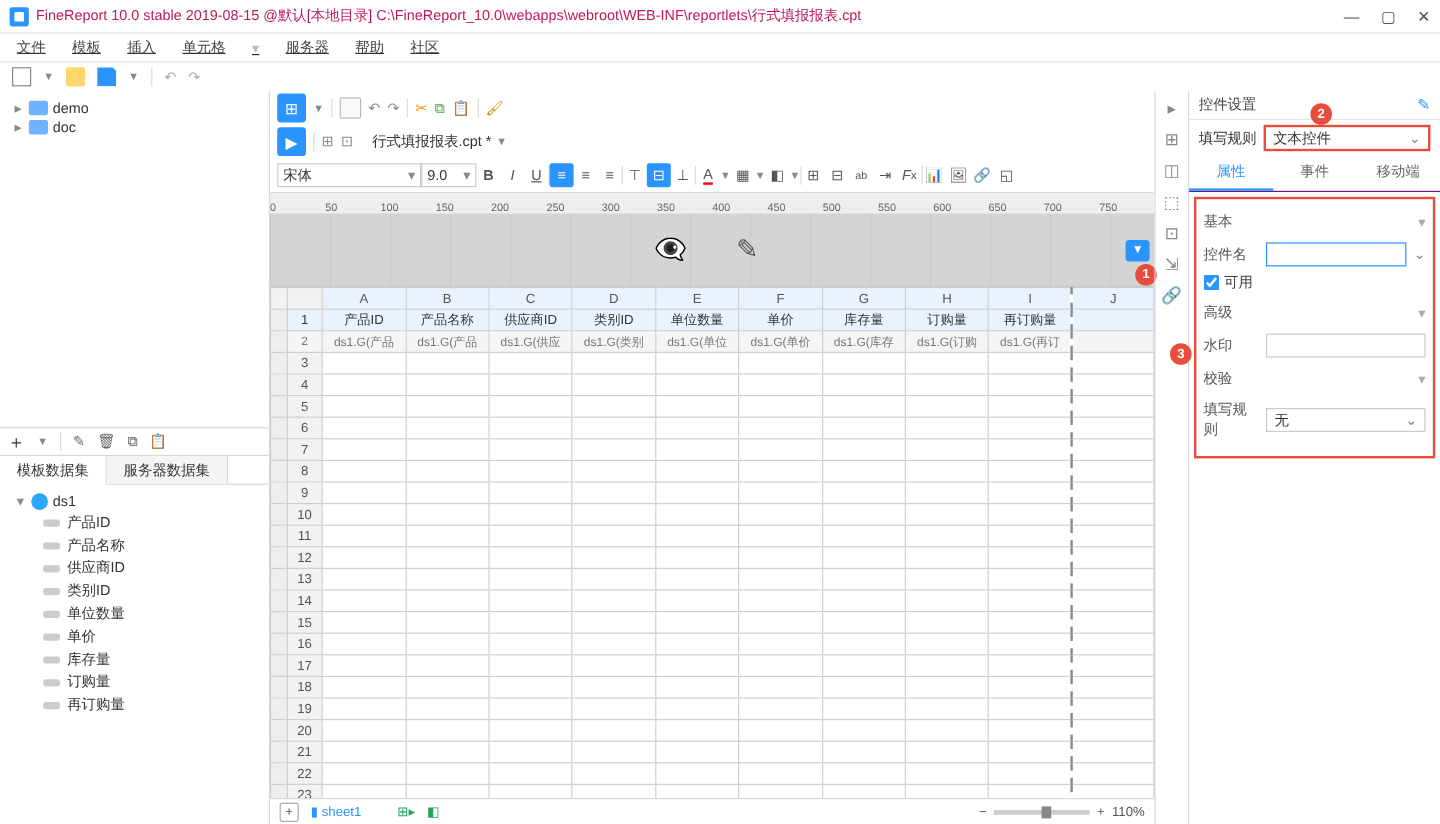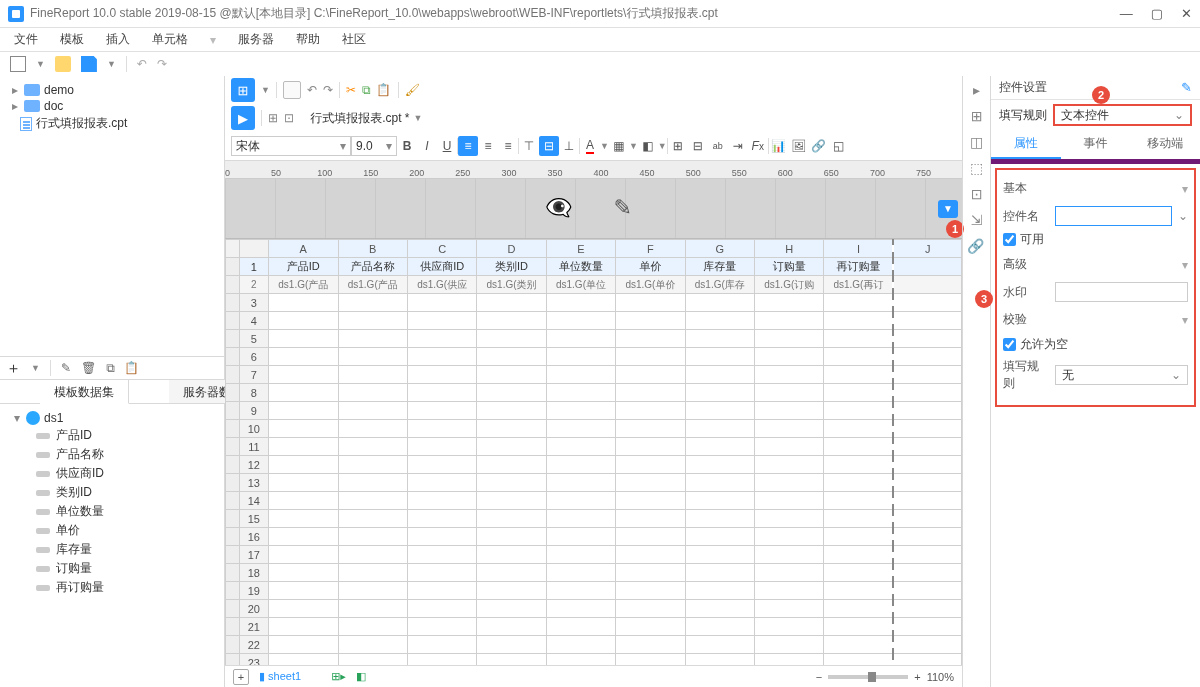--- a/index.html
+++ b/index.html
@@ -1,42 +1,42 @@
 <!DOCTYPE html>
 <html><head>
 <meta charset="utf-8">
 <style>
 * { margin:0; padding:0; box-sizing:border-box; font-family:"Microsoft YaHei","Segoe UI",sans-serif; }
 body { background:#fff; font-size:12px; color:#333; overflow:hidden; width:1200px; height:687px; }
 .titlebar { height:28px; display:flex; align-items:center; padding:0 8px; border-bottom:1px solid #e0e0e0; }
 .titlebar .fr-logo { width:16px; height:16px; background:#2a94ff; border-radius:2px; margin-right:6px; position:relative; }
 .titlebar .fr-logo::after { content:""; position:absolute; width:8px; height:8px; background:#fff; border-radius:1px; top:4px; left:4px; }
-.titlebar .title-txt { color:#737373; }
+.titlebar .title-txt { color:#be185d; }
 .win-ctrl { margin-left:auto; display:flex; gap:18px; font-size:13px; color:#555; }
-.menubar { height:24px; display:flex; align-items:center; padding:0 14px; gap:22px; border-bottom:1px solid #e0e0e0; }
+.menubar { height:24px; display:flex; align-items:center; padding:0 14px; gap:22px; border-bottom:1px solid #e0e0e0;text-decoration:underline; }
 .menubar .menu-item { color:#444; }
 .menubar .right-log { margin-left:auto; font-family:SimSun,monospace; font-size:11px; color:#444; display:flex; align-items:center; gap:8px; }
 .menubar .right-log .warn { color:#444; white-space:nowrap; overflow:hidden; max-width:510px; }
 .toolbar-strip { height:24px; display:flex; align-items:center; padding:0 10px; gap:10px; }
 .toolbar-strip .ico { width:16px; height:16px; display:inline-block; }
 .ico-newfile { background:linear-gradient(#fff,#fff) padding-box; border:1px solid #888; }
 .ico-folder { width:16px; height:12px; background:#ffd76e; border-radius:2px; }
 .ico-save { width:14px; height:14px; background:#2a94ff; clip-path:polygon(0 0,80% 0,100% 20%,100% 100%,0 100%); }
 .sep { width:1px; height:16px; background:#ddd; }
 .main { display:flex; height:611px; }
 .left-pane { width:225px; border-right:1px solid #d9d9d9; display:flex; flex-direction:column; }
 .file-tree { flex:0 0 280px; padding:6px 4px; overflow:auto; font-size:12px; }
 .tree-row { display:flex; align-items:center; gap:4px; padding:1px 0 1px 6px; color:#333; }
 .tree-row .caret { width:10px; text-align:center; color:#888; }
 .folder-ico { width:16px; height:12px; background:#6fb2ff; border-radius:2px; display:inline-block; }
 .file-ico { width:12px; height:14px; background:#fff; border:1px solid #6fb2ff; display:inline-block; position:relative; }
 .file-ico::after{content:"";position:absolute;width:7px;height:2px;background:#6fb2ff;top:3px;left:2px;box-shadow:0 3px 0 #6fb2ff,0 6px 0 #6fb2ff;}
 .ds-toolbar { height:24px; border-top:1px solid #d9d9d9; border-bottom:1px solid #d9d9d9; display:flex; align-items:center; padding:0 6px; gap:10px; color:#666; }
 .ds-tabs { display:flex; height:24px; border-bottom:1px solid #d9d9d9; }
-.ds-tab { flex:none; padding:4px 14px; border-right:1px solid #d9d9d9; background:#f5f5f5;margin-left:40px; }
+.ds-tab { flex:none; padding:4px 14px; border-right:1px solid #d9d9d9; background:#f5f5f5; }
 .ds-tab.active { background:#fff; border-bottom:1px solid #fff; margin-bottom:-1px; }
 .ds-tree { flex:1; padding:6px 8px; overflow:auto; }
 .ds-tree .tree-row { padding-left:4px; }
 .ds-db-ico { width:14px;height:14px;border-radius:50%;background:#2aa7ff;display:inline-block; }
 .ds-col-ico { width:14px;height:6px;background:#ccc;border-radius:2px;display:inline-block;margin-right:2px; }
 .center-pane { flex:1; display:flex; flex-direction:column; min-width:0; }
 .center-toolbars { border-bottom:1px solid #d9d9d9; }
 .ct-row { height:28px; display:flex; align-items:center; padding:0 6px; gap:6px; }
 .big-btn { width:24px;height:24px;background:#2a94ff;border-radius:3px;display:flex;align-items:center;justify-content:center;color:#fff;font-size:13px; }
 .ct-ico { width:18px;height:18px;border:1px solid #bbb;border-radius:2px;background:#fafafa; }
@@ -61,21 +61,21 @@
 .dashed-col { border-right:2px dashed #888 !important; }
 .sheet-footer { height:22px; border-top:1px solid #d9d9d9; display:flex; align-items:center; padding:0 8px; gap:10px; font-size:11px; color:#2a7; }
 .sheet-footer .plus { width:16px;height:16px;border:1px solid #aaa;border-radius:2px;text-align:center;line-height:14px;color:#555; }
 .sheet-footer .zoom { margin-left:auto; color:#555; display:flex; align-items:center; gap:6px; }
 .side-strip { width:28px; border-left:1px solid #d9d9d9; display:flex; flex-direction:column; align-items:center; padding-top:6px; gap:10px; color:#888; font-size:14px; position:relative; }
 .right-pane { width:210px; border-left:1px solid #d9d9d9; display:flex; flex-direction:column; }
 .rp-title { height:24px; display:flex; align-items:center; padding:0 8px; border-bottom:1px solid #e3e3e3; color:#444; }
 .rp-title .pen { margin-left:auto; color:#2a94ff; font-size:13px; }
 .rp-row { display:flex; align-items:center; padding:4px 8px; gap:6px; }
 .rp-select { flex:1; height:22px; border:2px solid #e74c3c; display:flex; align-items:center; padding:0 6px; justify-content:space-between; font-size:12px; }
-.rp-tabs { display:flex; border-bottom:5px solid #701a75; }
+.rp-tabs { display:flex; border-bottom:1px solid #701a75; }
 .rp-tab { flex:1; text-align:center; padding:5px 0; color:#666; }
 .rp-tab.active { color:#2a94ff; border-bottom:2px solid #2a94ff; }
 .rp-body { border:2px solid #e74c3c; margin:4px; padding:4px 6px 10px; position:relative; }
 .rp-section { display:flex; align-items:center; justify-content:space-between; padding:6px 0; color:#555; }
 .rp-section .exp { color:#aaa; }
 .rp-field { display:flex; align-items:center; padding:3px 0; gap:6px; }
 .rp-field label { width:46px; color:#555; }
 .rp-input { flex:1; height:20px; border:1px solid #2a94ff; }
 .rp-input.plain { border-color:#ccc; }
 .rp-check { display:flex; align-items:center; gap:4px; padding:2px 0 2px 0; color:#444; }
@@ -126,24 +126,20 @@
       <div class="tree-row">
           <span class="caret">▸</span>
           <span class="folder-ico"></span>
           <span>demo</span>
         </div>
       <div class="tree-row">
           <span class="caret">▸</span>
           <span class="folder-ico"></span>
           <span>doc</span>
         </div>
-      <div class="tree-row" style="padding-left:16px">
-          <span class="file-ico"></span>
-          <span>行式填报报表.cpt</span>
-        </div>
     </div>
     <div class="ds-toolbar">
       <span style="font-size:15px;color:#333">＋</span>
         <span style="color:#888;font-size:9px">▼</span>
       <span class="sep"></span>
       <span>✎</span>
       <span>🗑</span>
       <span>⧉</span>
       <span>📋</span>
     </div>
@@ -751,24 +747,20 @@
           <span class="exp">▾</span>
         </div>
       <div class="rp-field">
           <label>水印</label>
         <div class="rp-input plain"></div>
       </div>
       <div class="rp-section">
           <span>校验</span>
           <span class="exp">▾</span>
         </div>
-      <div class="rp-check">
-          <input type="checkbox" checked="" style="">
-          <span>允许为空</span>
-        </div>
       <div class="rp-field">
           <label>填写规则</label>
         <div class="rp-combo">
             <span>无</span>
             <span style="color:#888">⌄</span>
           </div>
       </div>
     </div>
   </div>
 </div>

